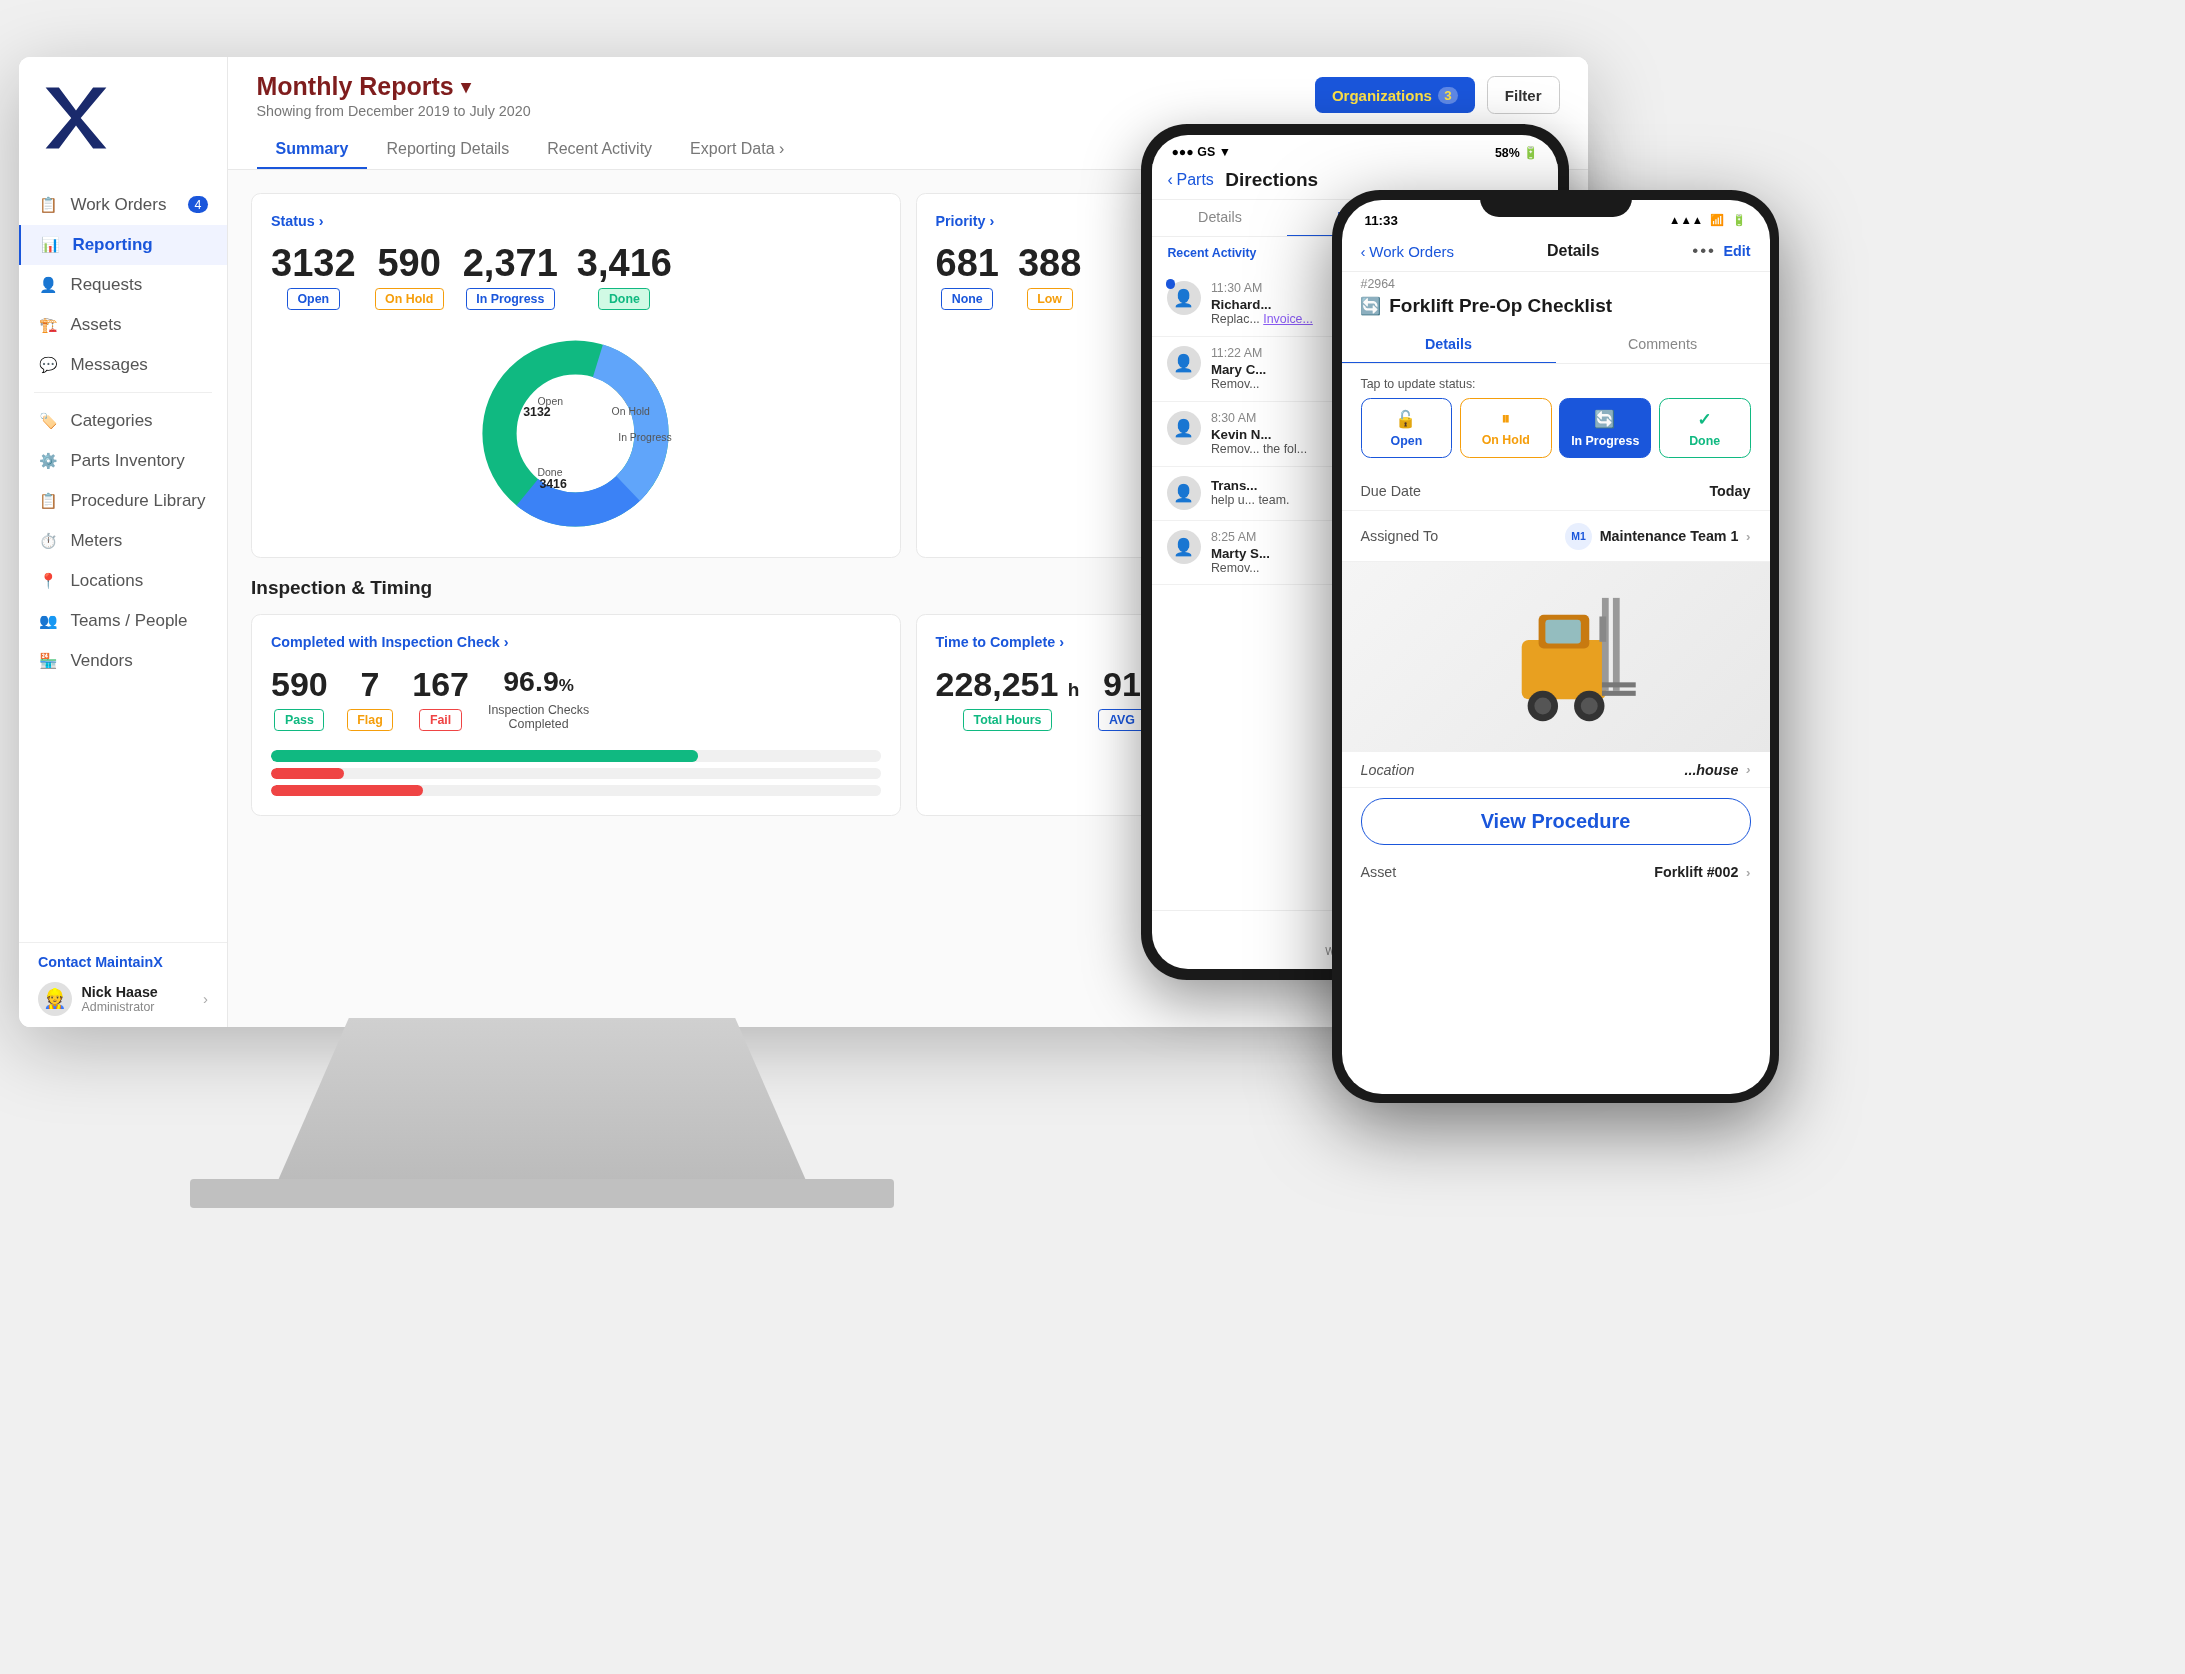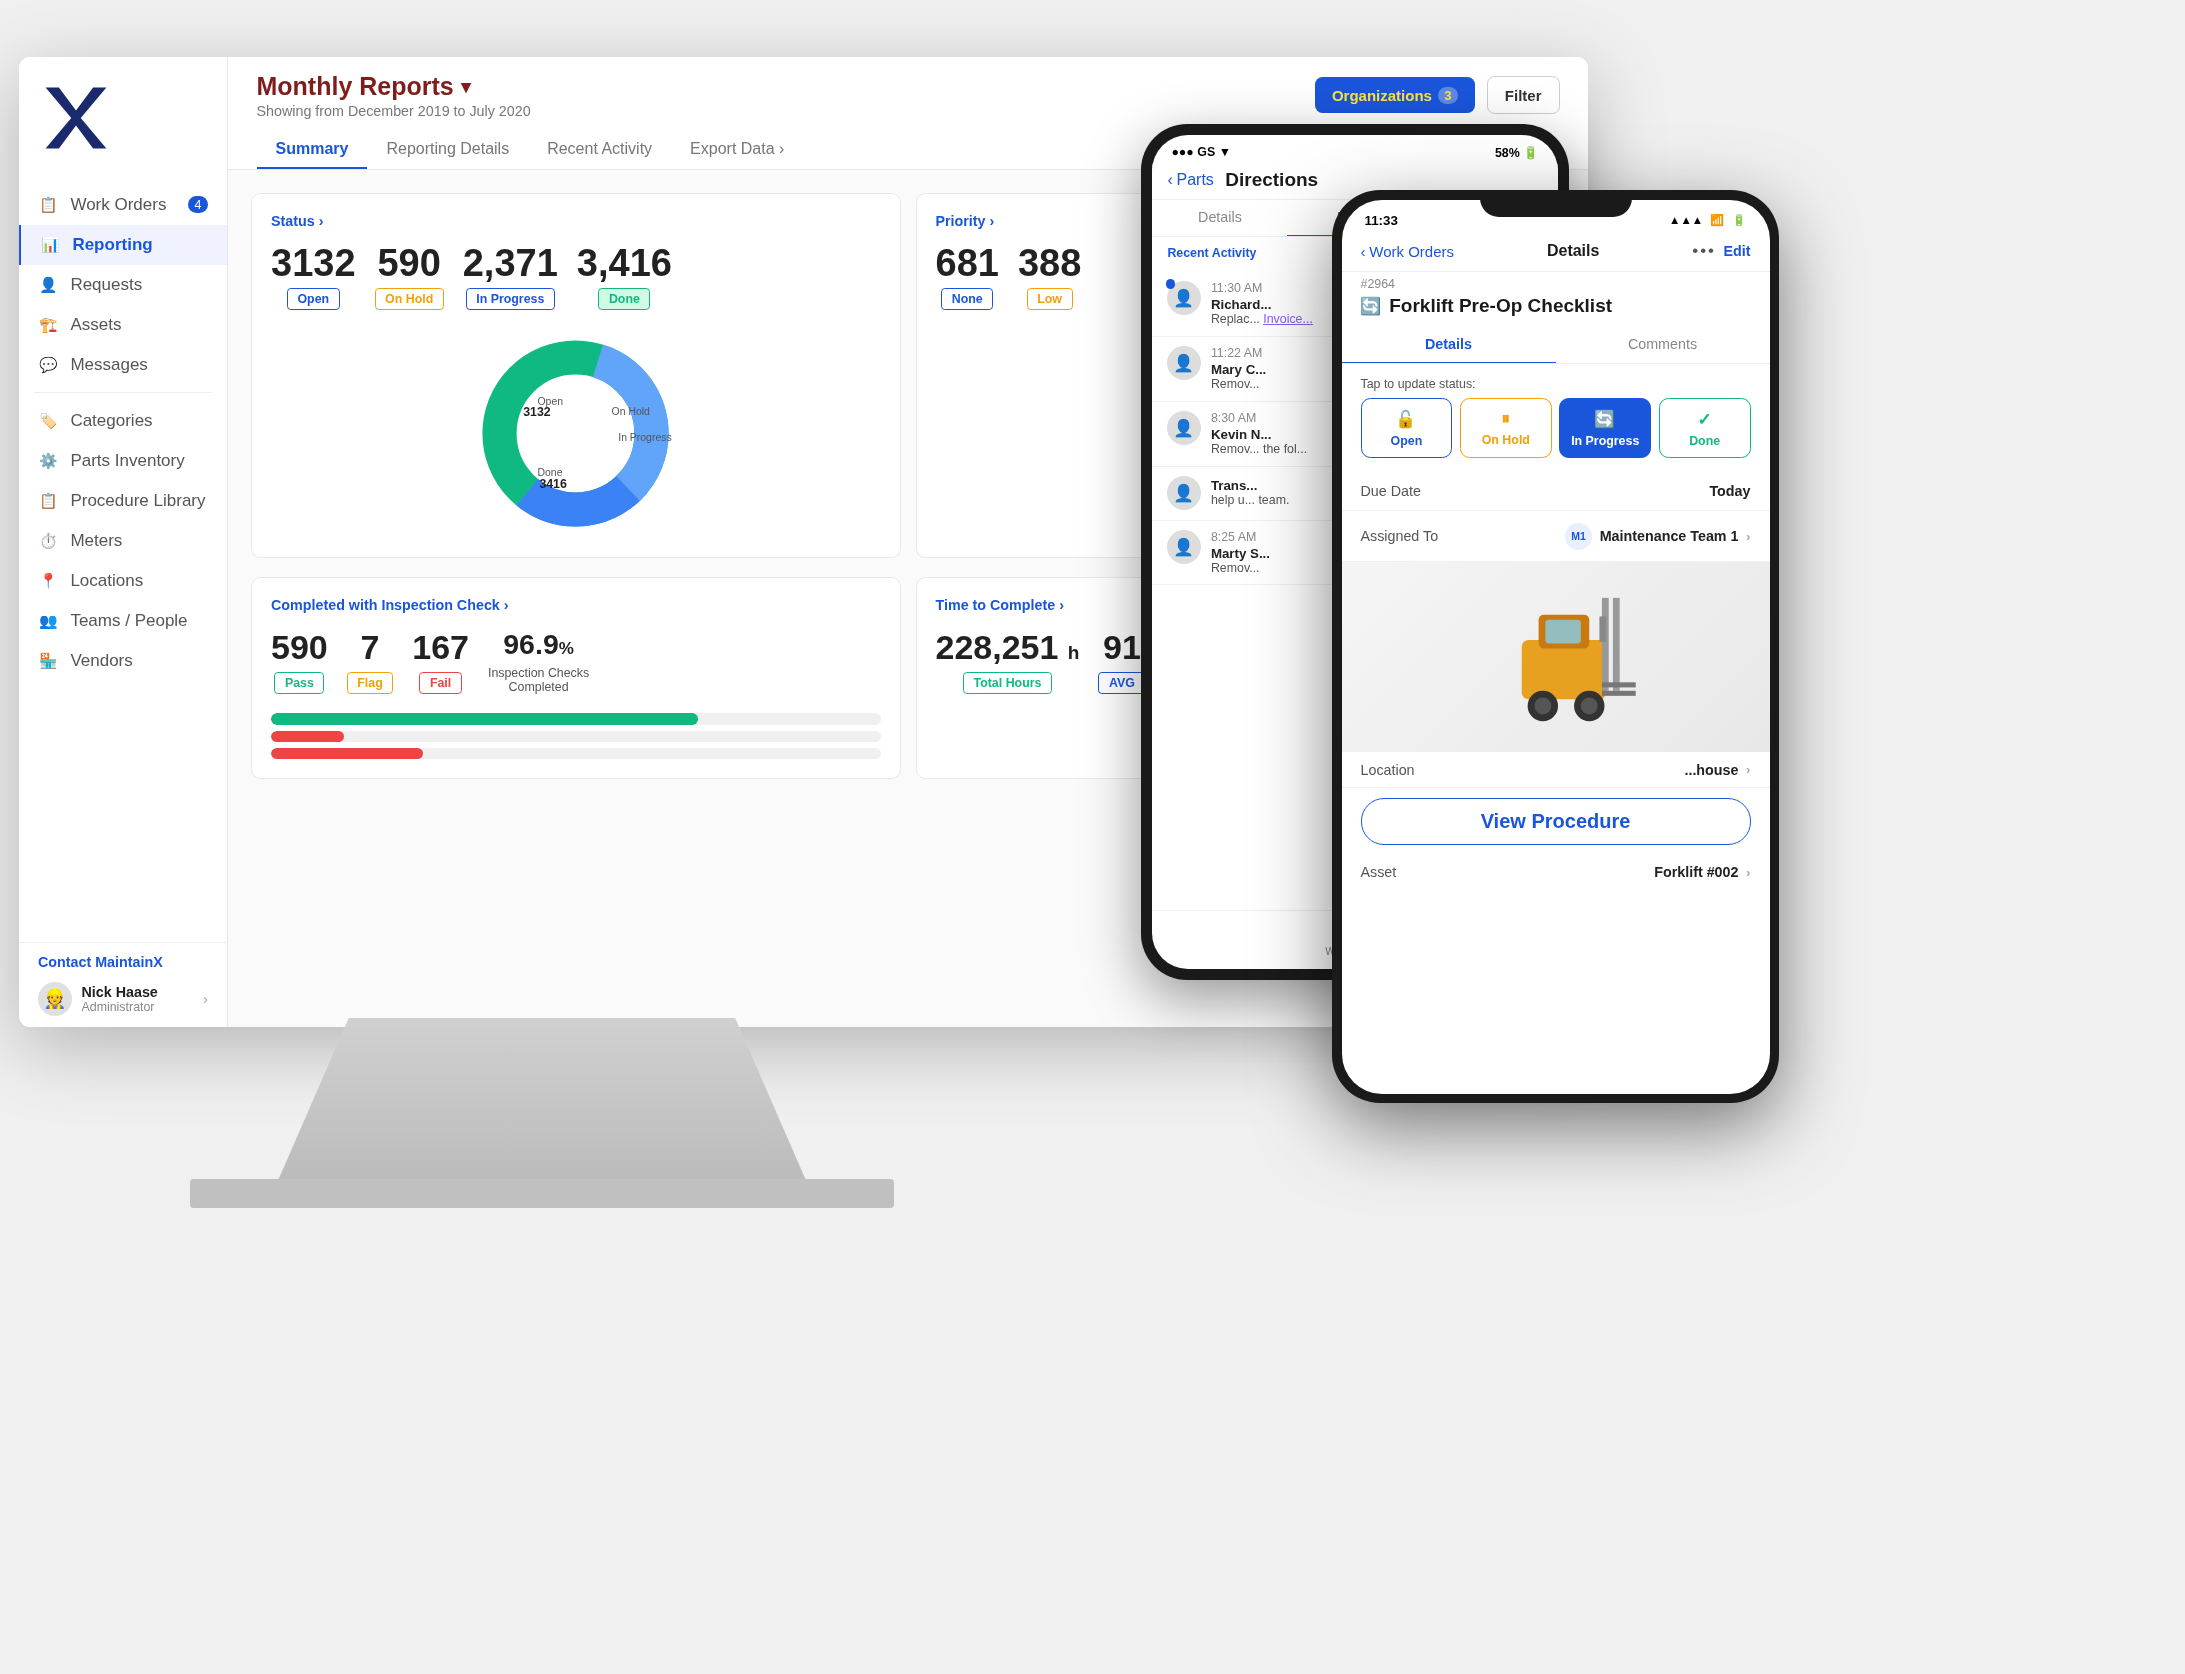--- a/index.html
+++ b/index.html
@@ -621,20 +621,21 @@
       height: 152px;
     }
 
     .pf-location-row {
       display: flex;
       justify-content: space-between;
       align-items: center;
       padding: 9.5px 19px;
       border-bottom: 1px solid #f0f0f0;
       font-size: 14.3px;
+      font-style: italic;
     }
     .pf-view-procedure-btn {
       width: calc(100% - 38px);
       margin: 9.5px 19px;
       padding: 11.4px;
       border: 1.9px solid #1a56db;
       border-radius: 23px;
       text-align: center;
       color: #1a56db;
       font-size: 20px;
@@ -867,20 +868,21 @@
               <text x="75" y="95" font-size="11" fill="#555">None</text>
               <text x="70" y="108" font-size="13" font-weight="bold" fill="#222">681</text>
               <text x="140" y="130" font-size="11" fill="#555">High</text>
               <text x="138" y="143" font-size="13" font-weight="bold" fill="#222">771</text>
             </svg>
           </div>
         </div>
       </div>
 
       <div>
+        <div class="section-title-bar">Inspection &amp; Timing</div>
         <div class="cards-row">
 
           <div class="card">
             <div class="card-section-title">Completed with Inspection Check ›</div>
             <div class="stats-row">
               <div class="stat-item">
                 <span class="insp-stat-num">590</span>
                 <span class="stat-badge badge-pass">Pass</span>
               </div>
               <div class="stat-item">

